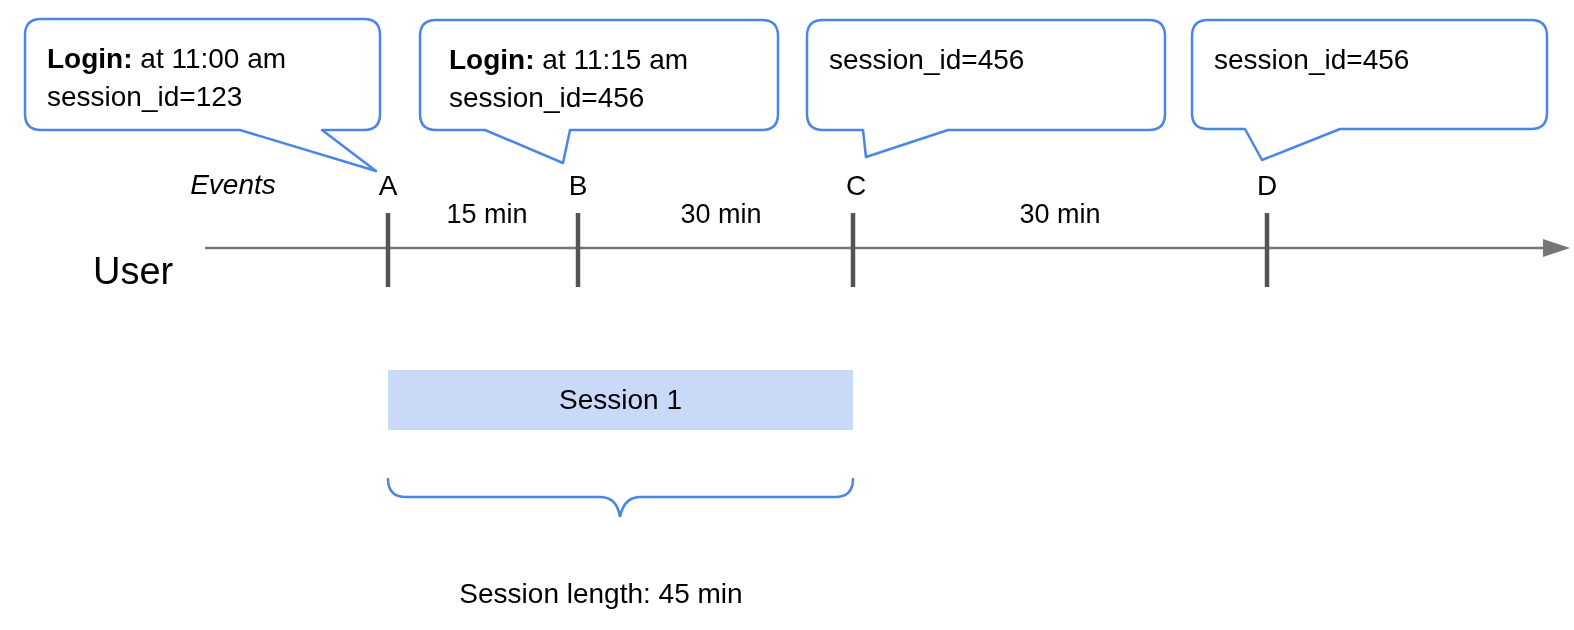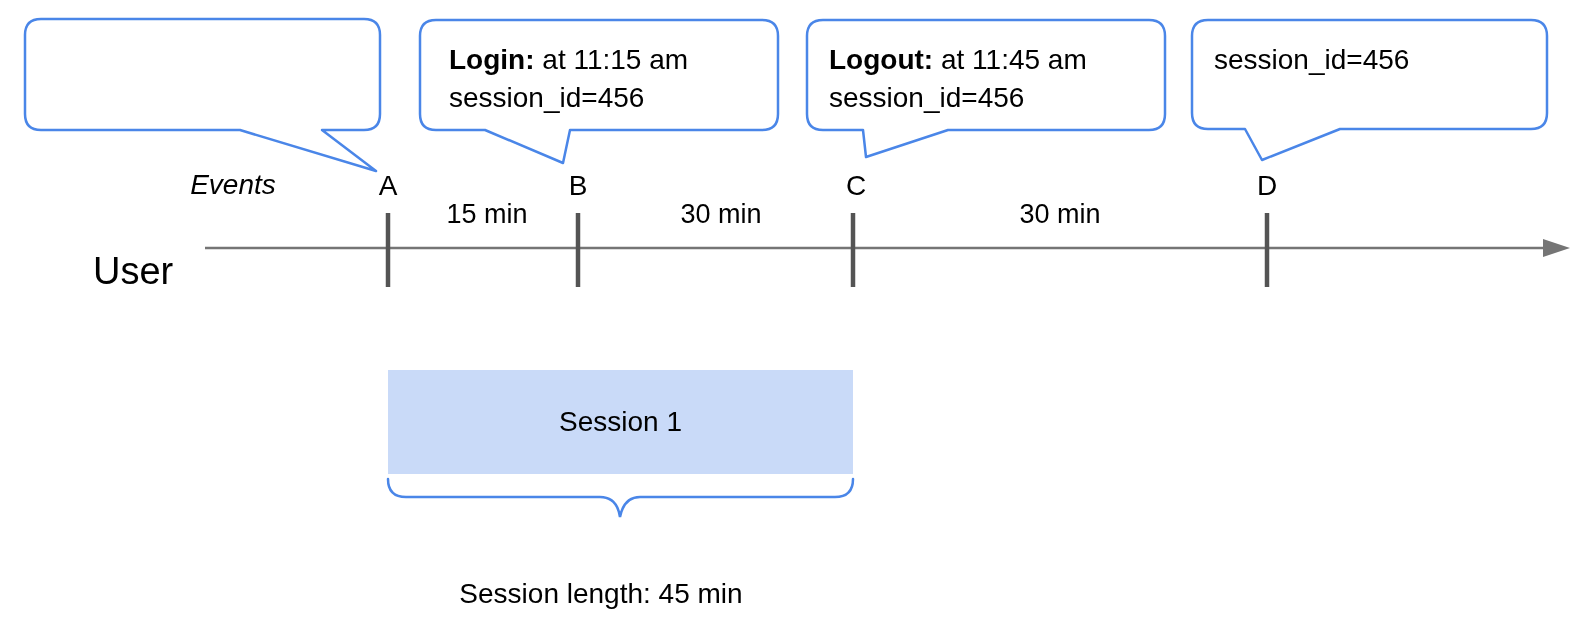--- a/index.html
+++ b/index.html
@@ -52,21 +52,21 @@
     font-size: 27px;
     transform: translateX(-50%);
     color: #000000;
   }
   .session-box {
     position: absolute;
     z-index: 1;
     left: 388px;
     top: 370px;
     width: 465px;
-    height: 104px;
+    height: 60px;
     background: #c9daf8;
     display: flex;
     align-items: center;
     justify-content: center;
     font-size: 28px;
     color: #000000;
   }
   .session-length {
     font-size: 28px;
     transform: translateX(-50%);
@@ -88,34 +88,37 @@
     <polygon points="1570,248 1543,239 1543,257" fill="#757575"></polygon>
 
     <line x1="388" y1="213" x2="388" y2="287" stroke="#545454" stroke-width="4.5"></line>
     <line x1="578" y1="213" x2="578" y2="287" stroke="#545454" stroke-width="4.5"></line>
     <line x1="853" y1="213" x2="853" y2="287" stroke="#545454" stroke-width="4.5"></line>
     <line x1="1267" y1="213" x2="1267" y2="287" stroke="#545454" stroke-width="4.5"></line>
 
     <path d="M 388 479 Q 388 497 406 497 L 600 497 Q 617 497 620 517 Q 624 497 640 497 L 835 497 Q 853 497 853 479" fill="none" stroke="#4a86e8" stroke-width="2.5" stroke-linecap="round"></path>
   </svg>
 
+  <div class="callout-text" style="left:47px; top:40px">
+    <div>
+      <span class="b">Login:</span>
+      <span>at 11:00 am</span>
+    </div>
+    <div>session_id=123</div>
+  </div>
 
   <div class="callout-text" style="left:449px; top:41px">
     <div>
       <span class="b">Login:</span>
       <span>at 11:15 am</span>
     </div>
     <div>session_id=456</div>
   </div>
 
   <div class="callout-text" style="left:829px; top:41px">
-    <div>
-      <span class="b">Logout:</span>
-      <span>at 11:45 am</span>
-    </div>
     <div>session_id=456</div>
   </div>
 
   <div class="callout-text" style="left:1214px; top:41px">
     <div>session_id=456</div>
   </div>
 
   <div class="txt events-label" style="left:233px; top:169px">Events</div>
   <div class="txt axis-label" style="left:93px; top:250px">User</div>
 

